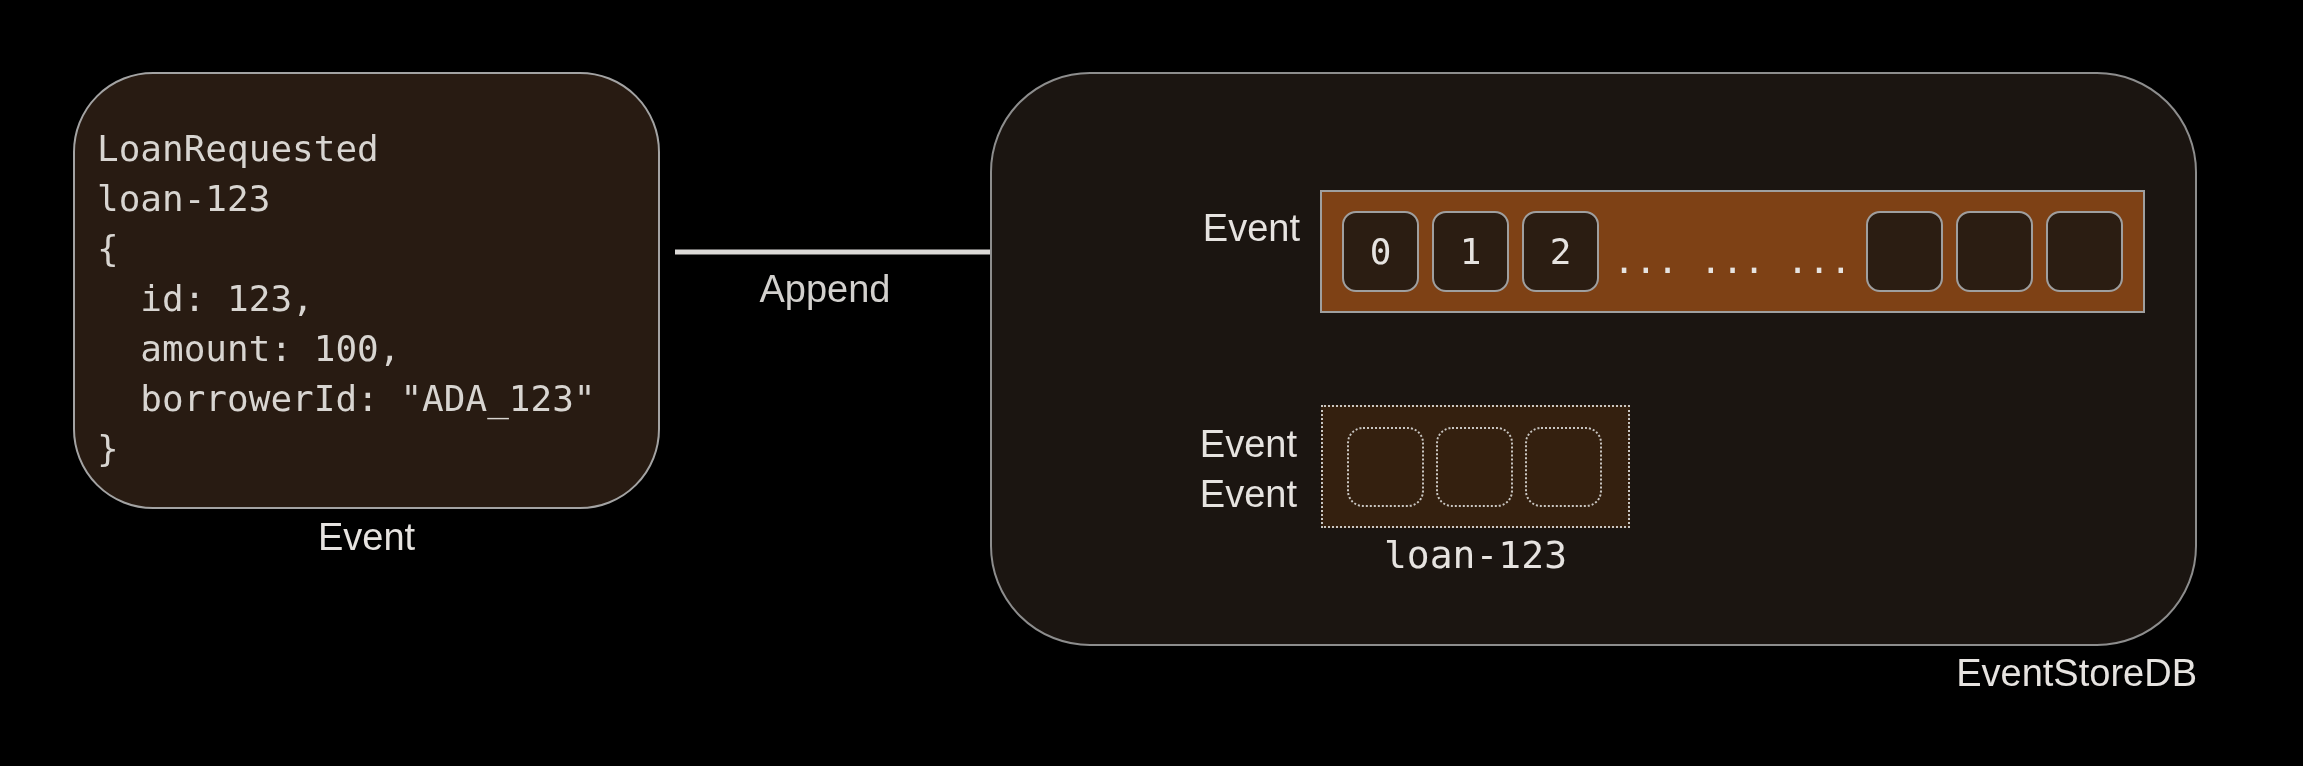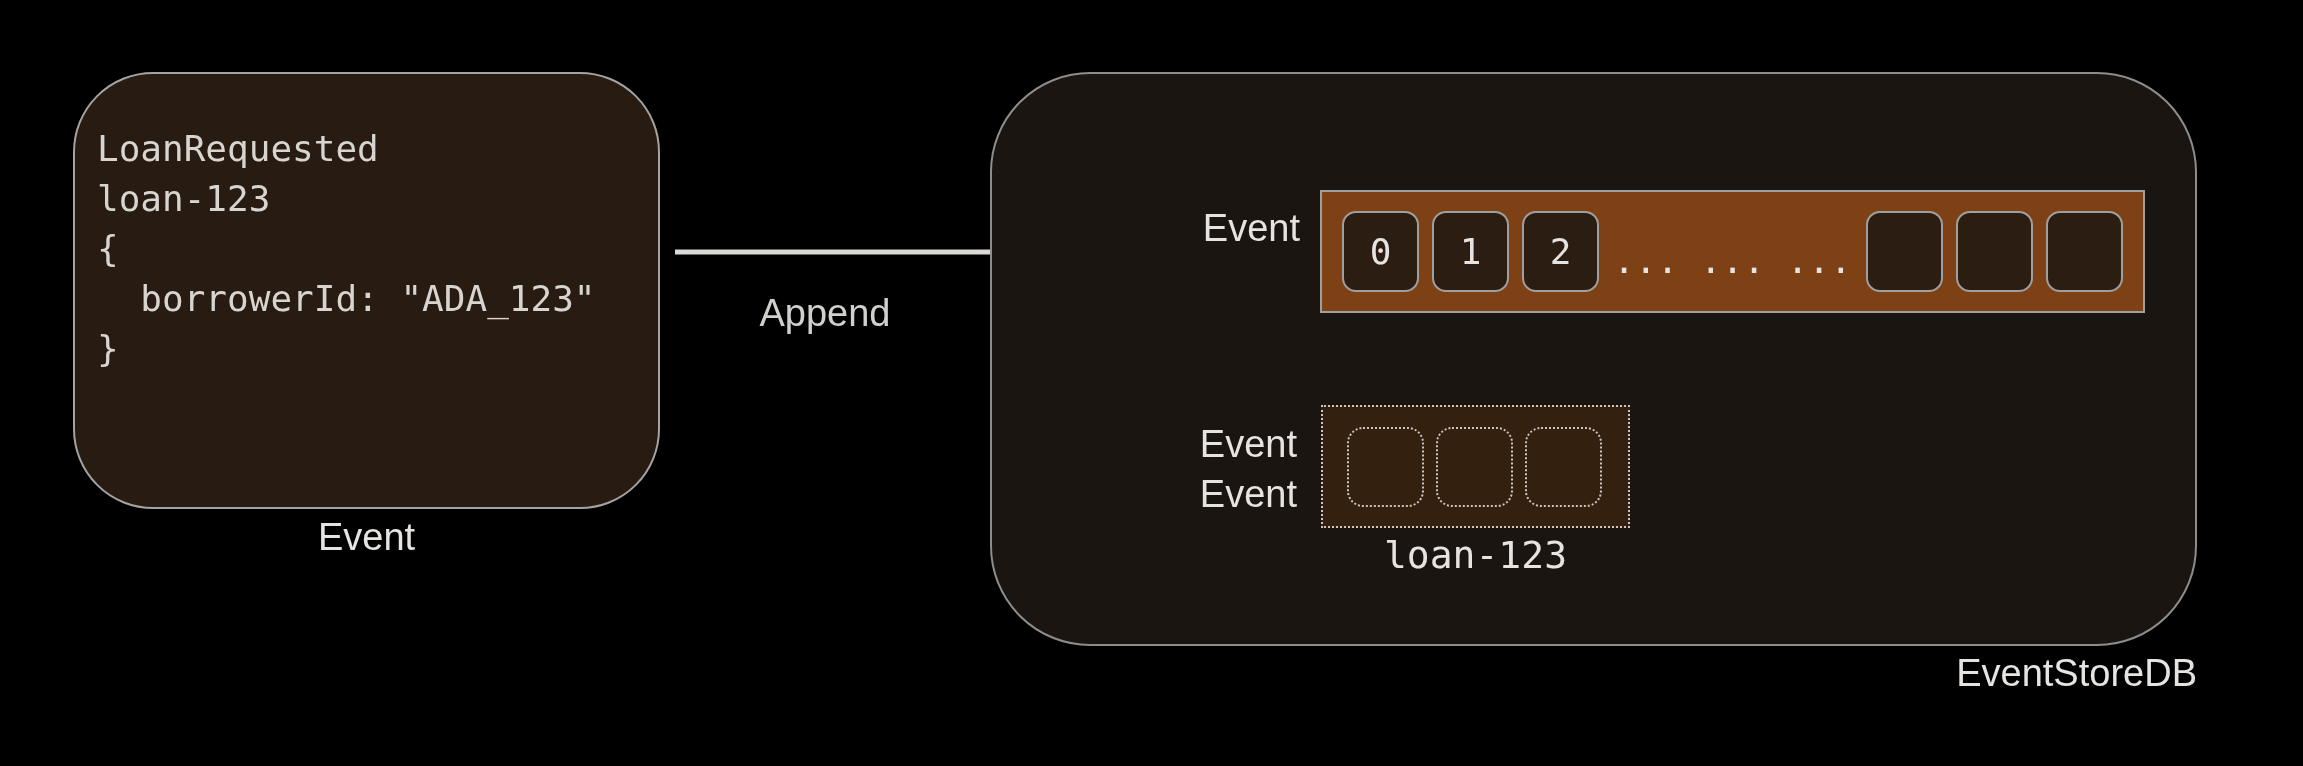--- a/index.html
+++ b/index.html
@@ -11,21 +11,21 @@
   .event-card{position:absolute;left:73px;top:72px;width:587px;height:437px;
     box-sizing:border-box;background:var(--card_fill);border:2px solid var(--card_border);
     border-radius:80px;padding:50px 0 0 22px;}
   .code-line{white-space:pre;font-family:"DejaVu Sans Mono",monospace;font-size:36px;
     line-height:50px;height:50px;color:var(--text_code);}
   .card-caption{position:absolute;left:73px;top:516px;width:587px;text-align:center;
     font-size:38px;color:var(--text_bright);}
 
   
   .append-label{position:absolute;left:675px;top:268px;width:300px;text-align:center;
-    font-size:38px;color:var(--text_dim);margin-top:24px;}
+    font-size:38px;color:var(--text_dim);}
 
   
   .arrows{position:absolute;left:0;top:0;width:2303px;height:766px;pointer-events:none;}
 
   
   .store-container{position:absolute;left:990px;top:72px;width:1207px;height:574px;
     box-sizing:border-box;background:var(--container_fill);
     border:2px solid var(--container_border);border-radius:100px;}
   .store-caption{position:absolute;left:990px;top:652px;width:1207px;text-align:right;
     font-size:38px;color:var(--text_bright);}
@@ -59,20 +59,22 @@
 </style>
 </head>
 <body>
 
 <div class="stage">
 
   <div class="event-card">
     <div class="code-line">LoanRequested</div>
     <div class="code-line">loan-123</div>
     <div class="code-line">{</div>
+    <div class="code-line">  id: 123,</div>
+    <div class="code-line">  amount: 100,</div>
     <div class="code-line">  borrowerId: "ADA_123"</div>
     <div class="code-line">}</div>
   </div>
   <div class="card-caption">Event</div>
 
   <svg class="arrows" viewBox="0 0 2303 766">
     <path d="M675 252 H1131" fill="none" stroke="#dcdad7" stroke-width="5"></path>
     <polygon points="1157,252 1123,232 1132,252 1123,272" fill="#dcdad7"></polygon>
     <path d="M1065 252 V446 Q1065 468 1087 468 H1126" fill="none" stroke="#dcdad7" stroke-width="5" stroke-linejoin="round"></path>
     <polygon points="1153,468 1119,448 1128,468 1119,488" fill="#dcdad7"></polygon>

